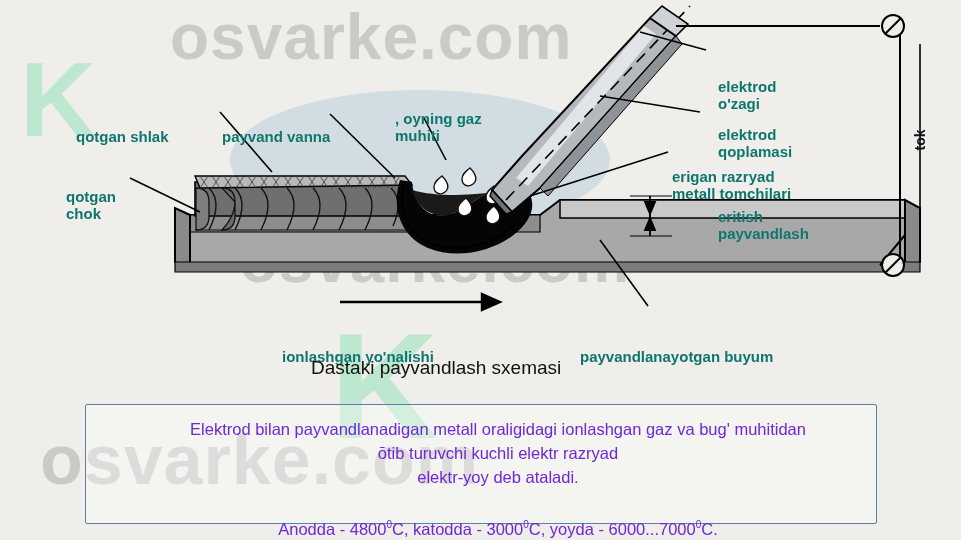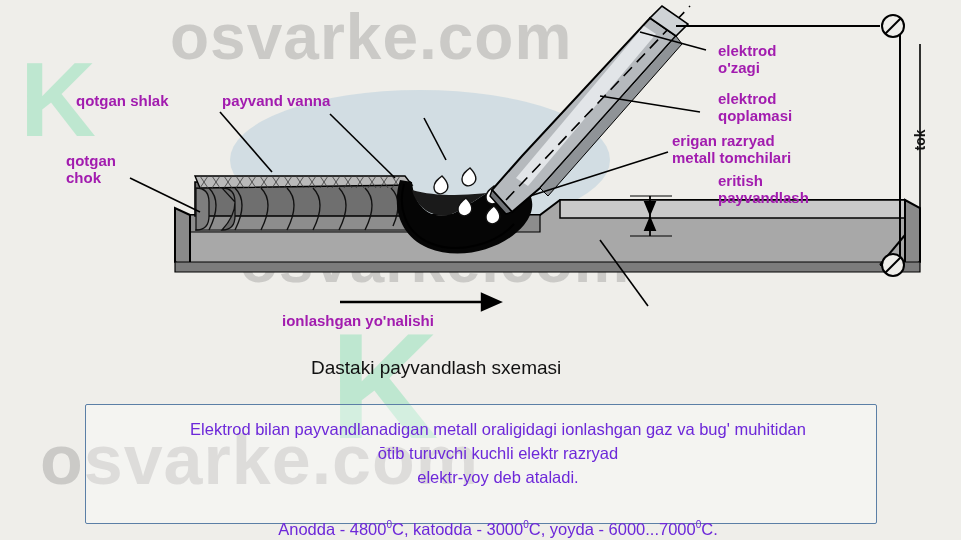--- a/index.html
+++ b/index.html
@@ -25,23 +25,24 @@
     font-family:"Liberation Sans", sans-serif;
     font-weight:bold;
     color:rgba(150,225,185,0.55);
     white-space:nowrap;
   }
 
   .label{
     position:absolute;
     font-size:15px;
     font-weight:bold;
-    color:#a21caf;
+    color:#0f766e;
     line-height:17px;
     white-space:pre-line;
+    margin-top:36px;
   }
   .caption{
     position:absolute;
     font-size:19px;
     color:#111;
   }
   .tok{
     position:absolute;
     font-size:14px;
     font-weight:bold;
@@ -244,32 +245,35 @@
       <line x1="700" y1="112" x2="600" y2="96"></line>
 
       <line x1="668" y1="152" x2="530" y2="196"></line>
 
       <line x1="648" y1="306" x2="600" y2="240"></line>
     </g>
   </svg>
 
   <div class="label" style="left:76px;top:92px;">qotgan shlak</div>
   <div class="label" style="left:222px;top:92px;">payvand vanna</div>
+  <div class="label" style="left:395px;top:74px;">, oyning gaz
+muhiti</div>
   <div class="label" style="left:66px;top:152px;">qotgan
 chok</div>
 
   <div class="label" style="left:718px;top:42px;">elektrod
 o'zagi</div>
   <div class="label" style="left:718px;top:90px;">elektrod
 qoplamasi</div>
   <div class="label" style="left:672px;top:132px;">erigan razryad
 metall tomchilari</div>
   <div class="label" style="left:718px;top:172px;">eritish
  payvandlash</div>
 
+  <div class="label" style="left:580px;top:312px;">payvandlanayotgan buyum</div>
   <div class="label" style="left:282px;top:312px;">ionlashgan yo'nalishi</div>
 
   <div class="tok" style="left:900px;top:132px;width:40px;text-align:center;">tok</div>
 
   <div class="caption" style="left:311px;top:357px;">Dastaki payvandlash sxemasi</div>
 
   <div class="noteBox">
     <div class="noteInner">Elektrod bilan payvandlanadigan metall oraligidagi ionlashgan gaz va bug' muhitidan
 ōtib turuvchi kuchli elektr razryad
 elektr-yoy deb ataladi.</div>

